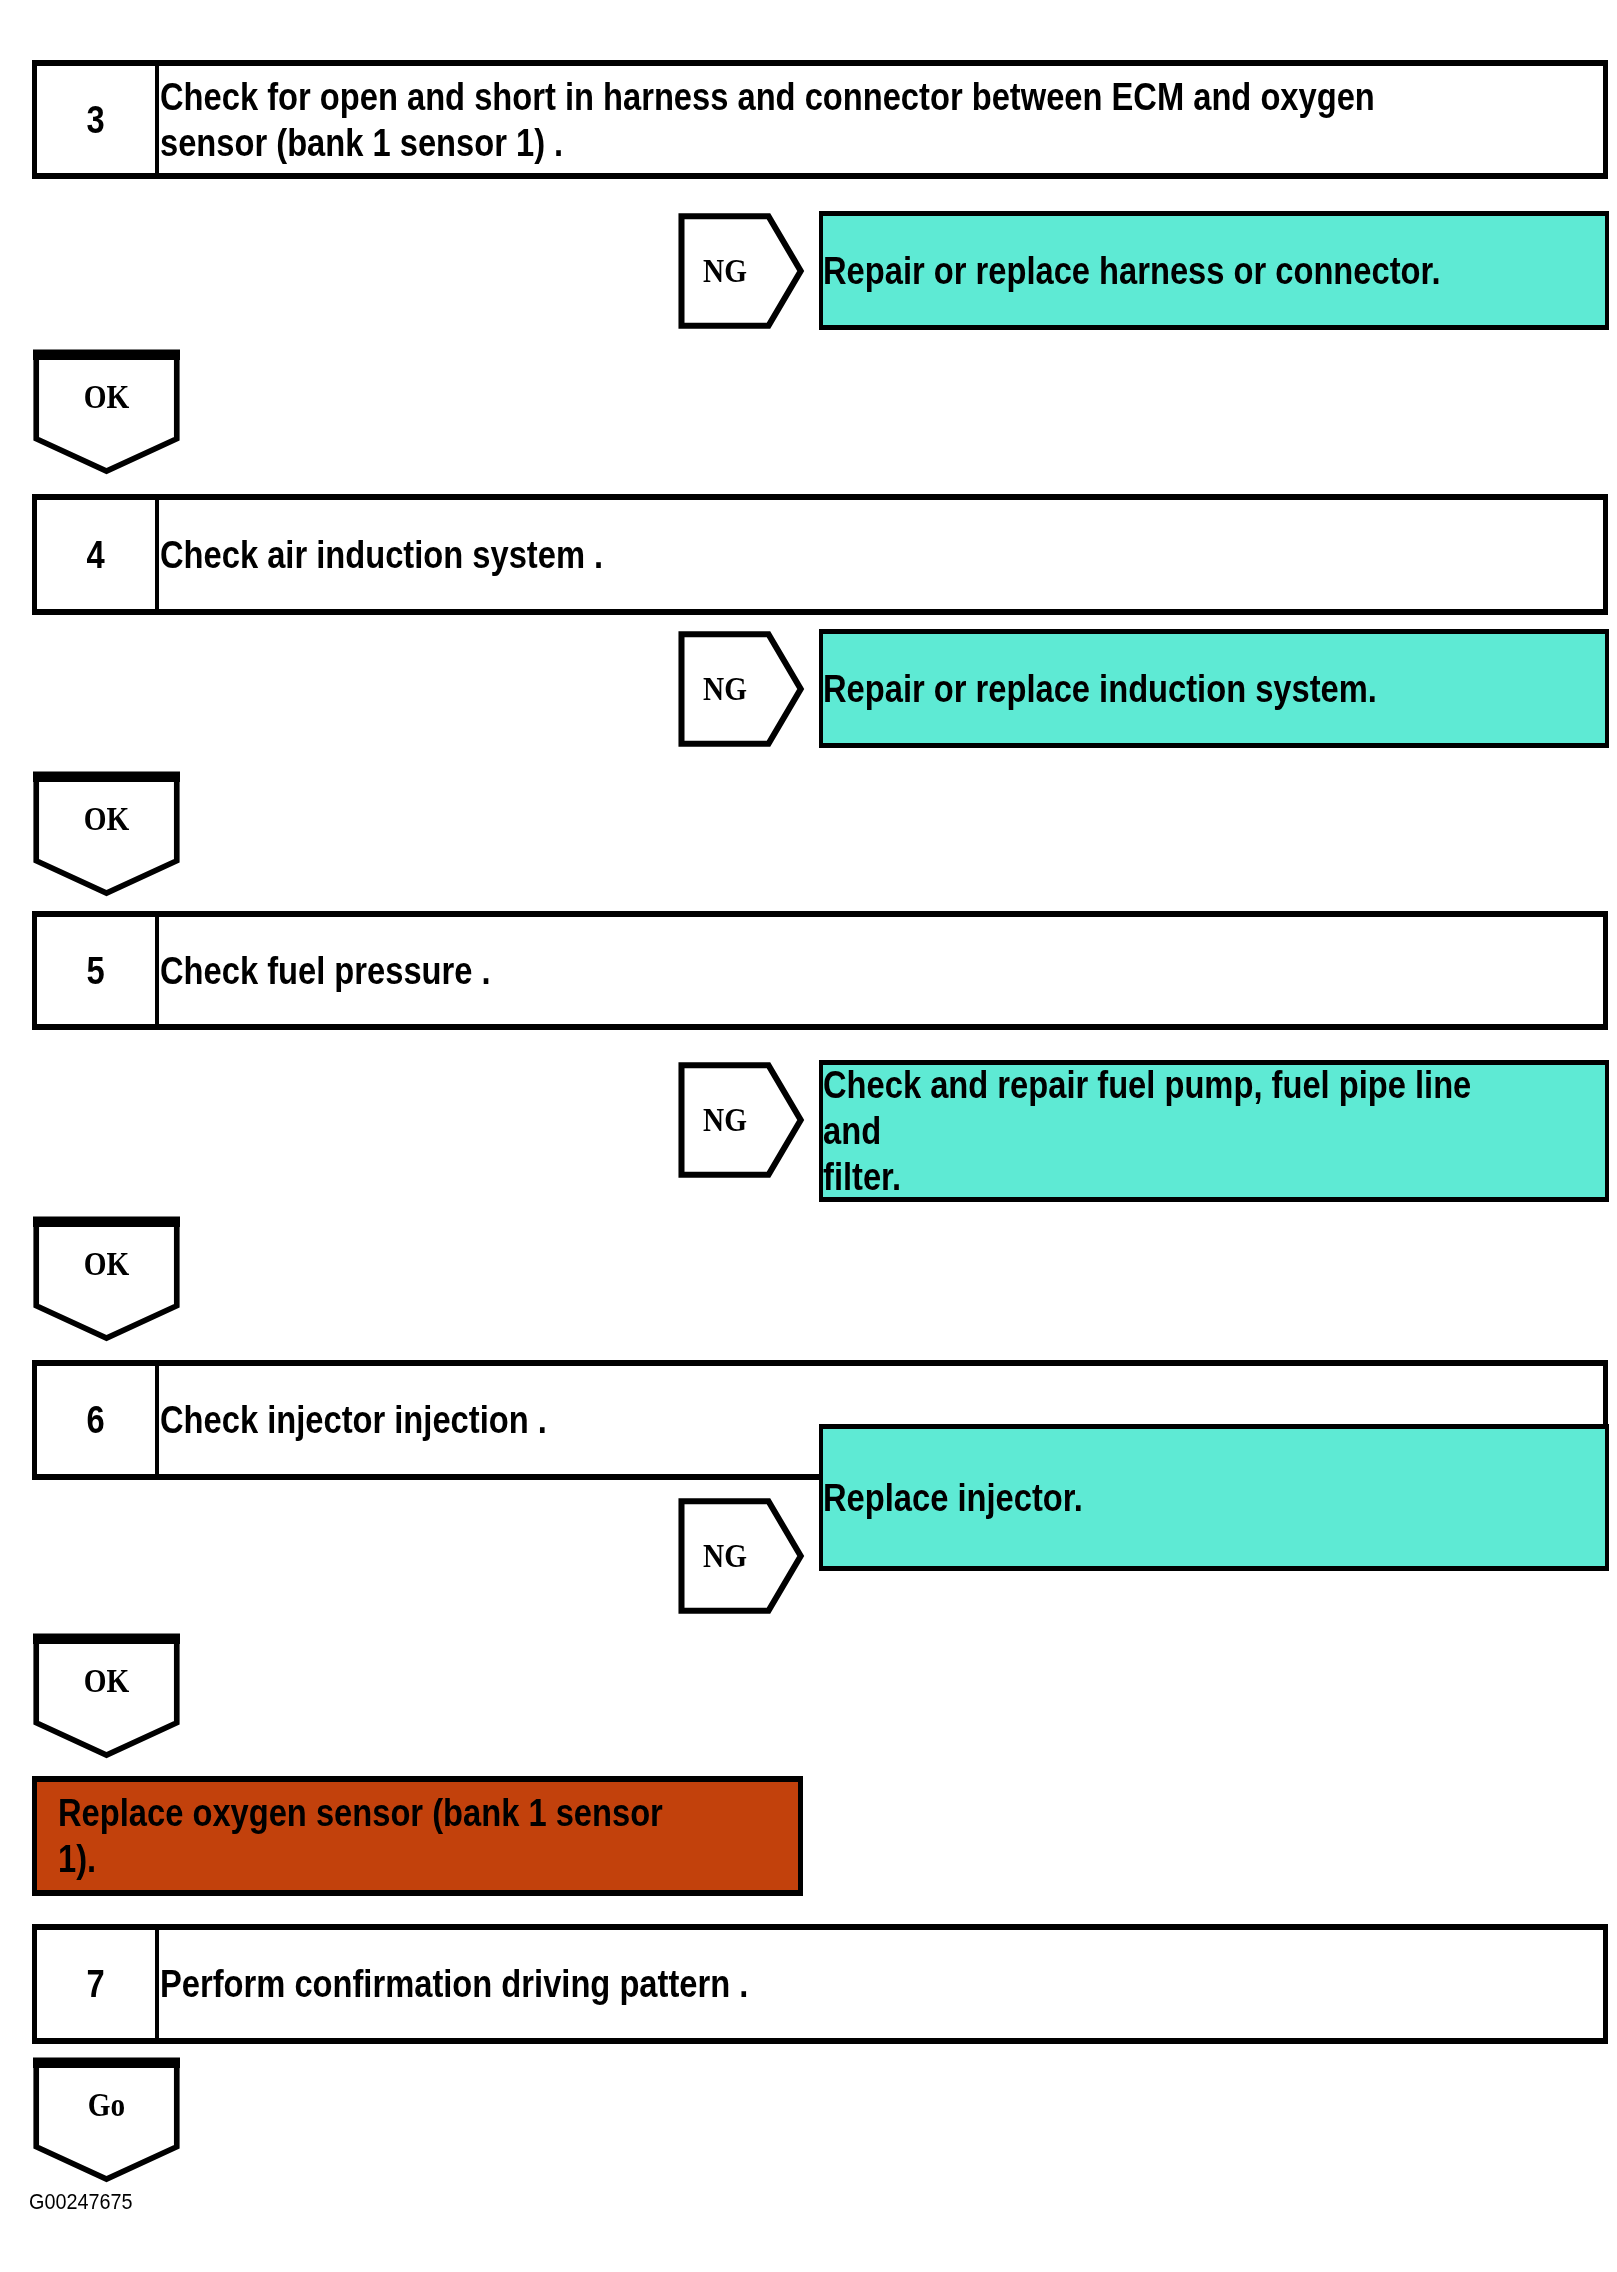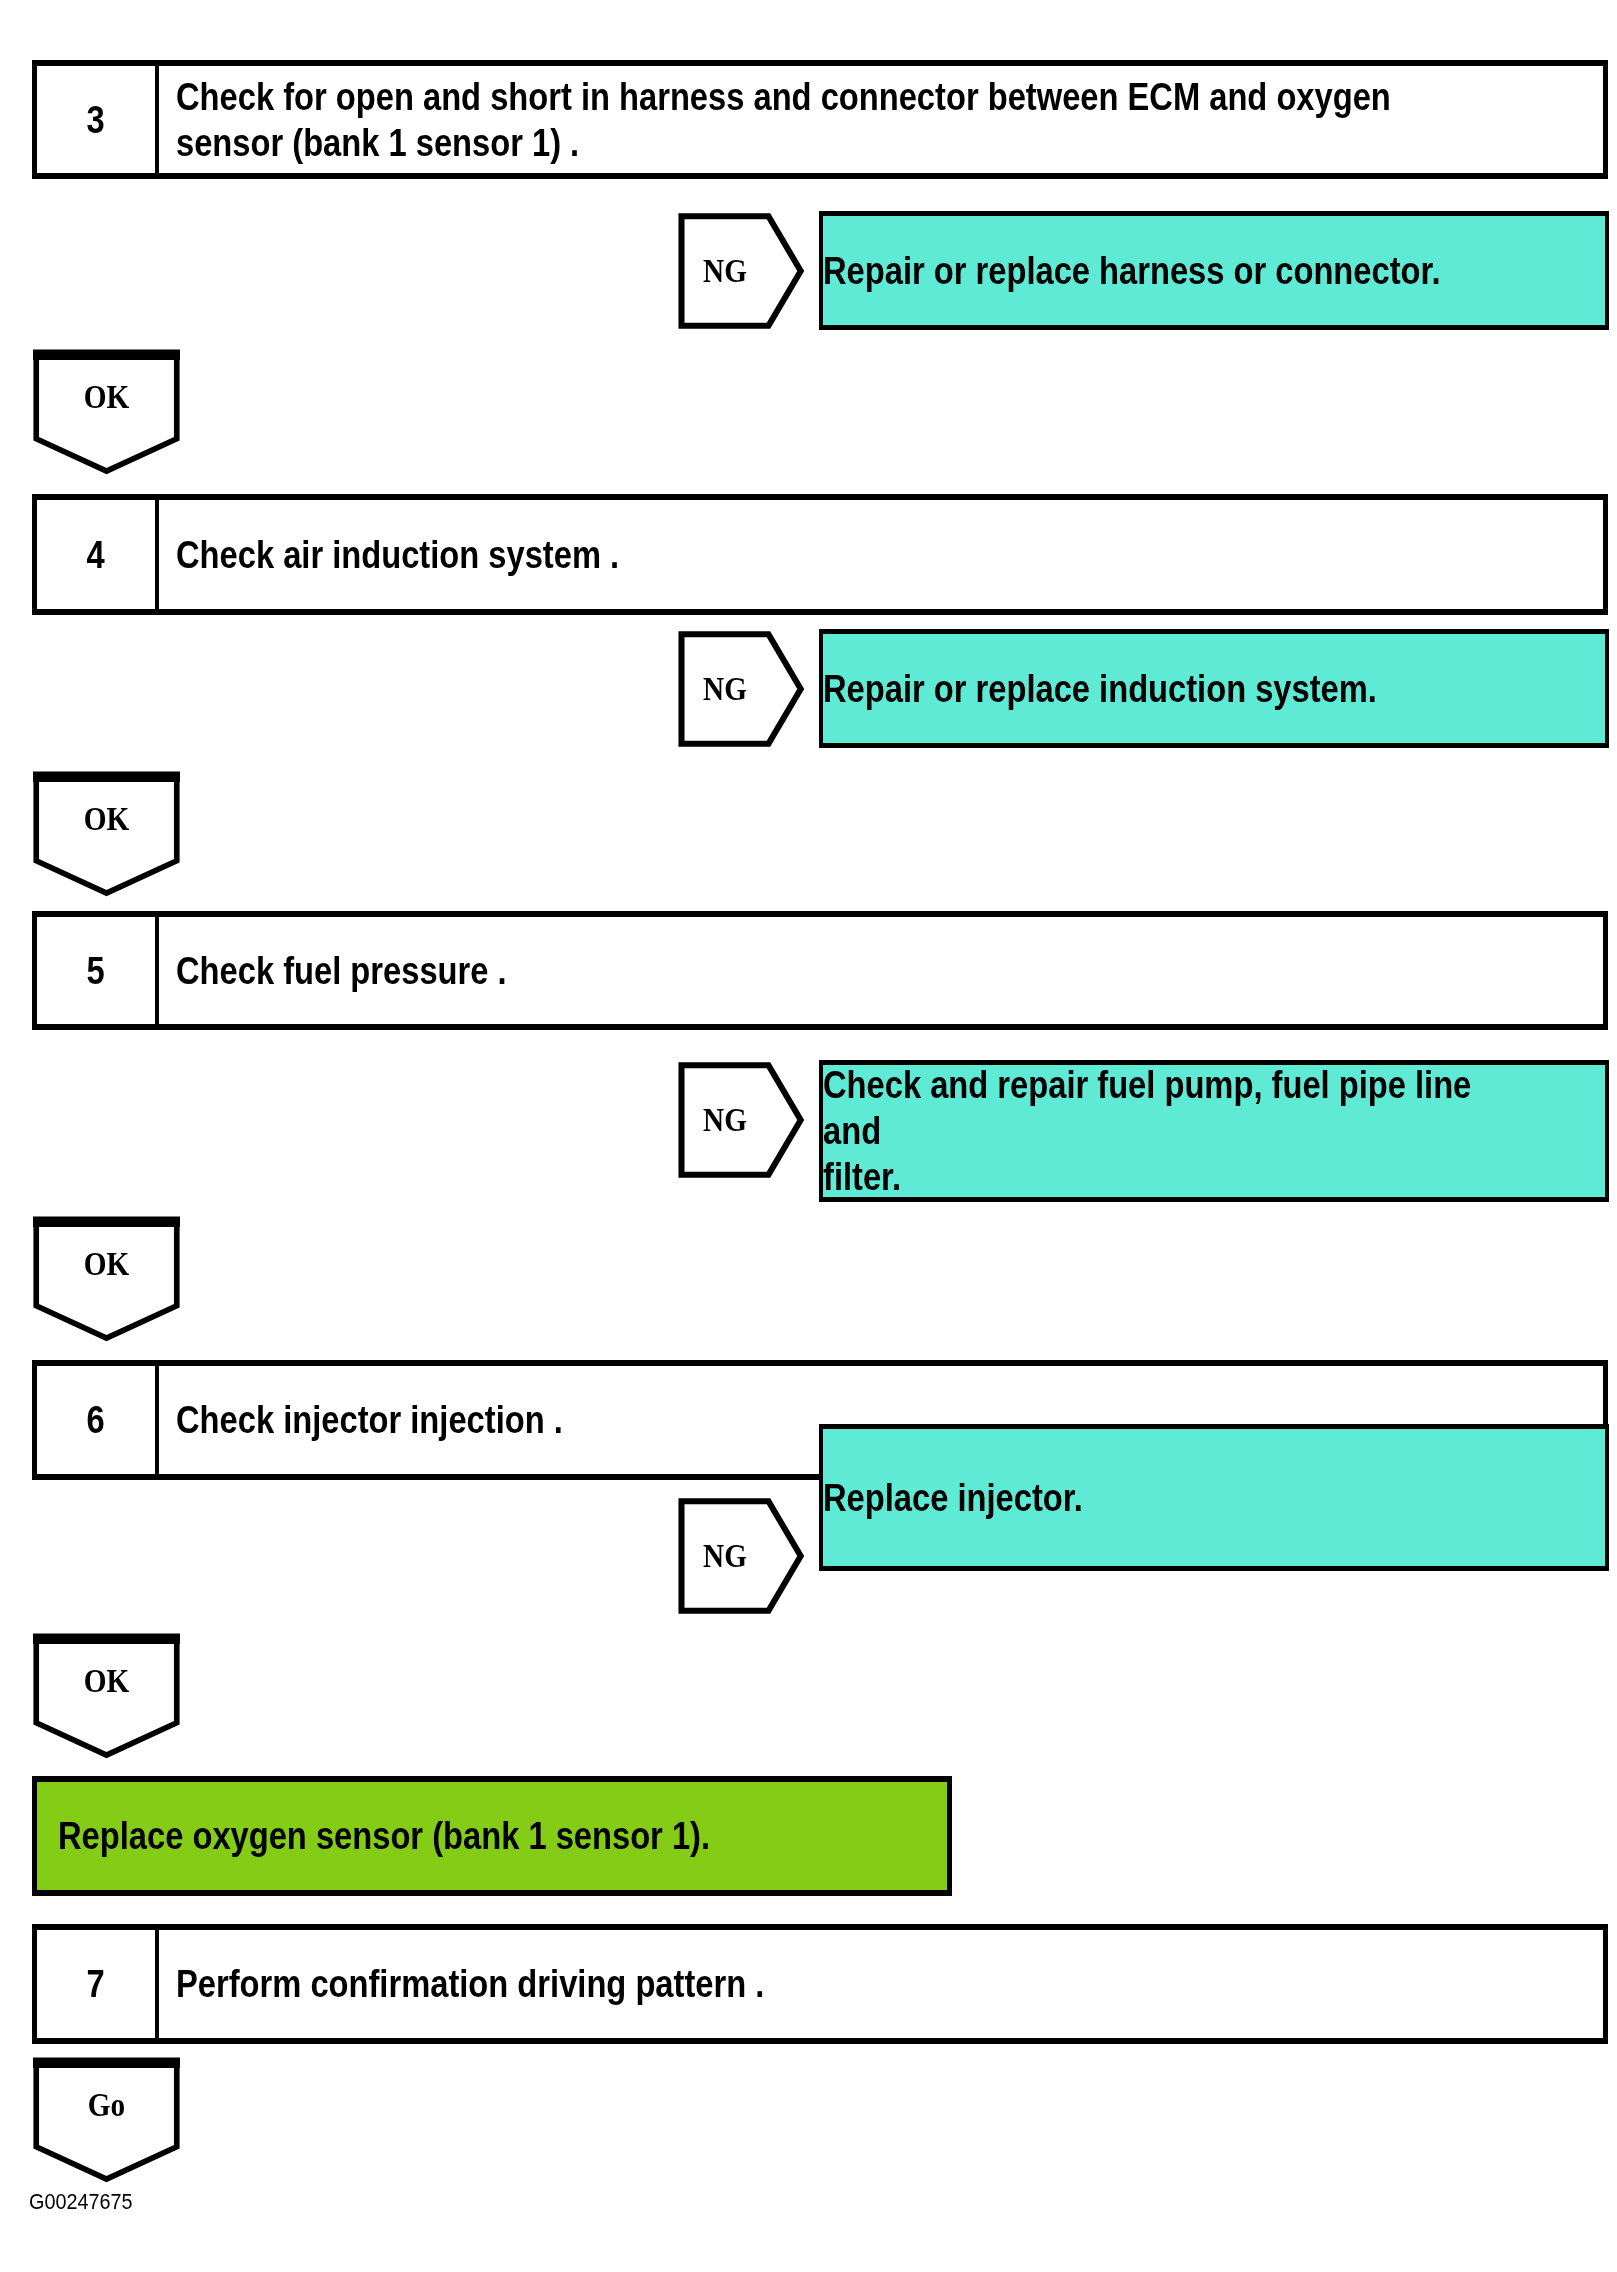--- a/index.html
+++ b/index.html
@@ -34,21 +34,21 @@
     width: 118px;
     border-right: 4px solid #000;
     display: flex;
     align-items: center;
     justify-content: center;
   }
   .body-cell {
     flex: 1 1 auto;
     display: flex;
     align-items: center;
-    padding-left: 17px;
+    padding-left: 1px;
     overflow: visible;
   }
 
   
   .txt {
     font-weight: bold;
     font-size: 38px;
     line-height: 46px;
     white-space: pre-line;
     width: max-content;
@@ -84,25 +84,25 @@
     background: #5eead4;
     display: flex;
     align-items: center;
     padding-left: 0;
   }
 
   
   .terminal-box {
     position: absolute;
     left: 32px;
-    width: 920px;
+    width: 771px;
     box-sizing: border-box;
     border: solid #000;
     border-width: 6.5px 5.6px;
-    background: #84cc16;
+    background: #c2410c;
     display: flex;
     align-items: center;
     padding-left: 21px;
   }
 
   
   .fig-code {
     position: absolute;
     left: 29px;
     top: 2189px;

